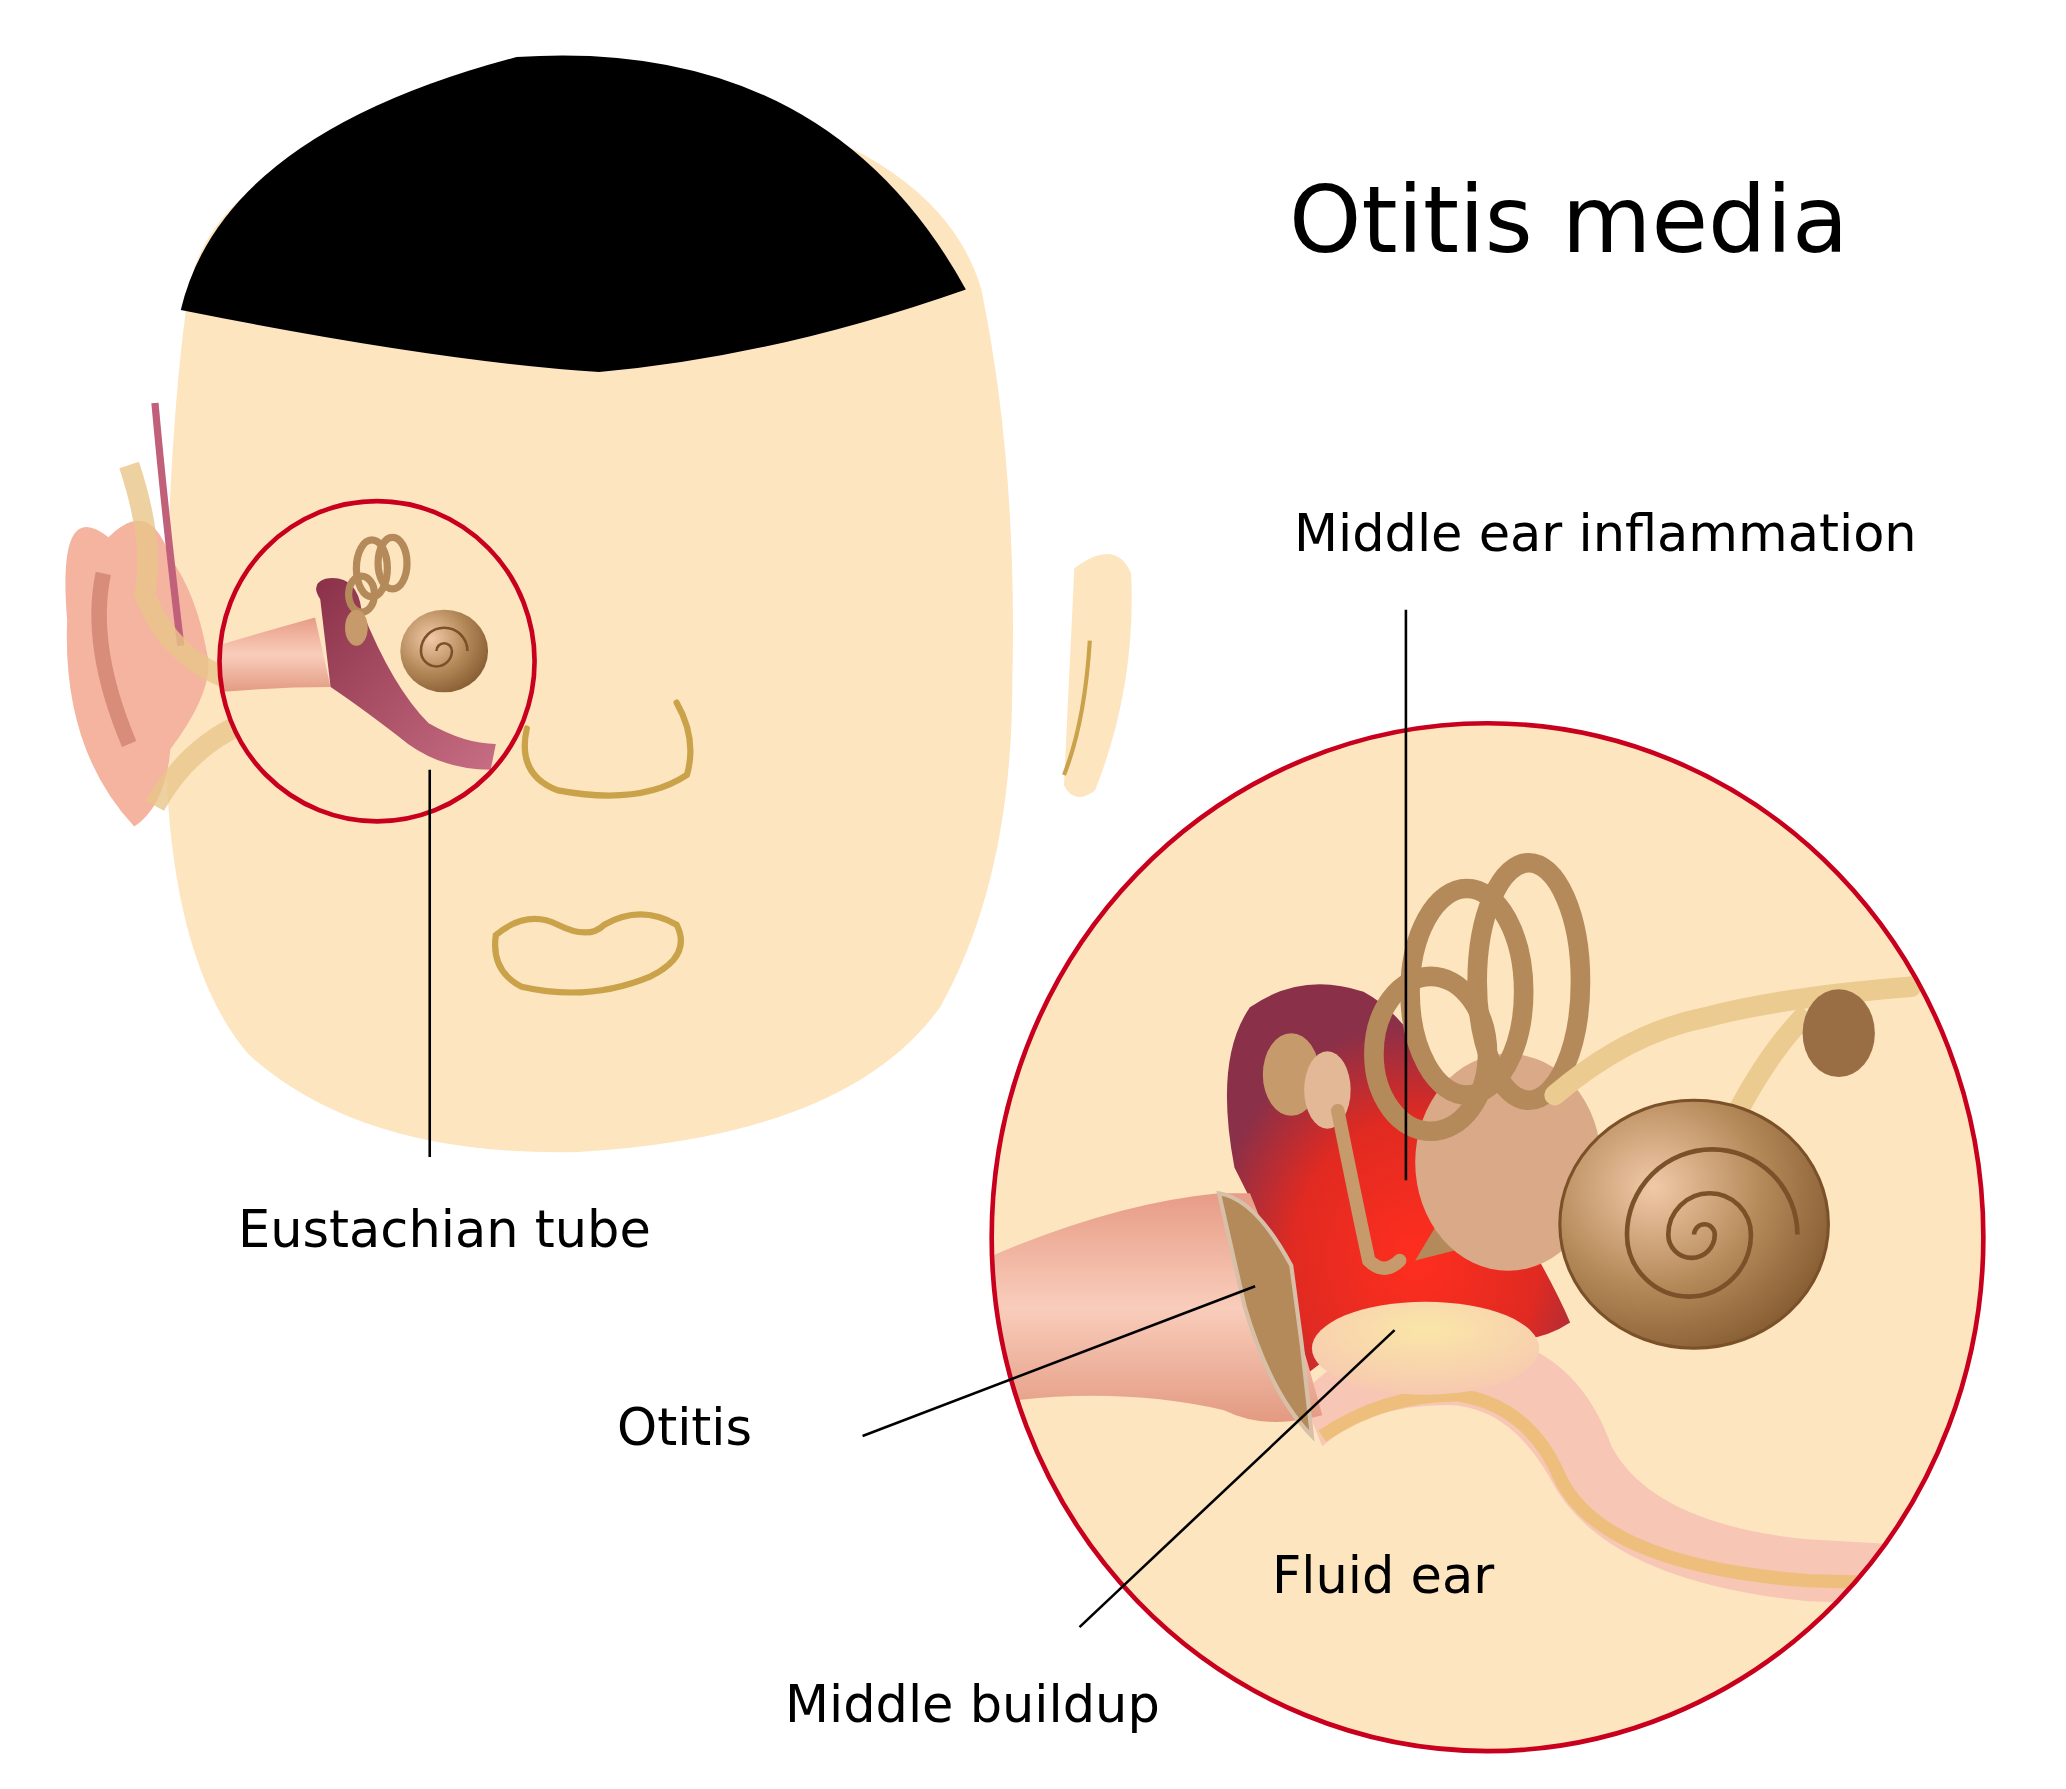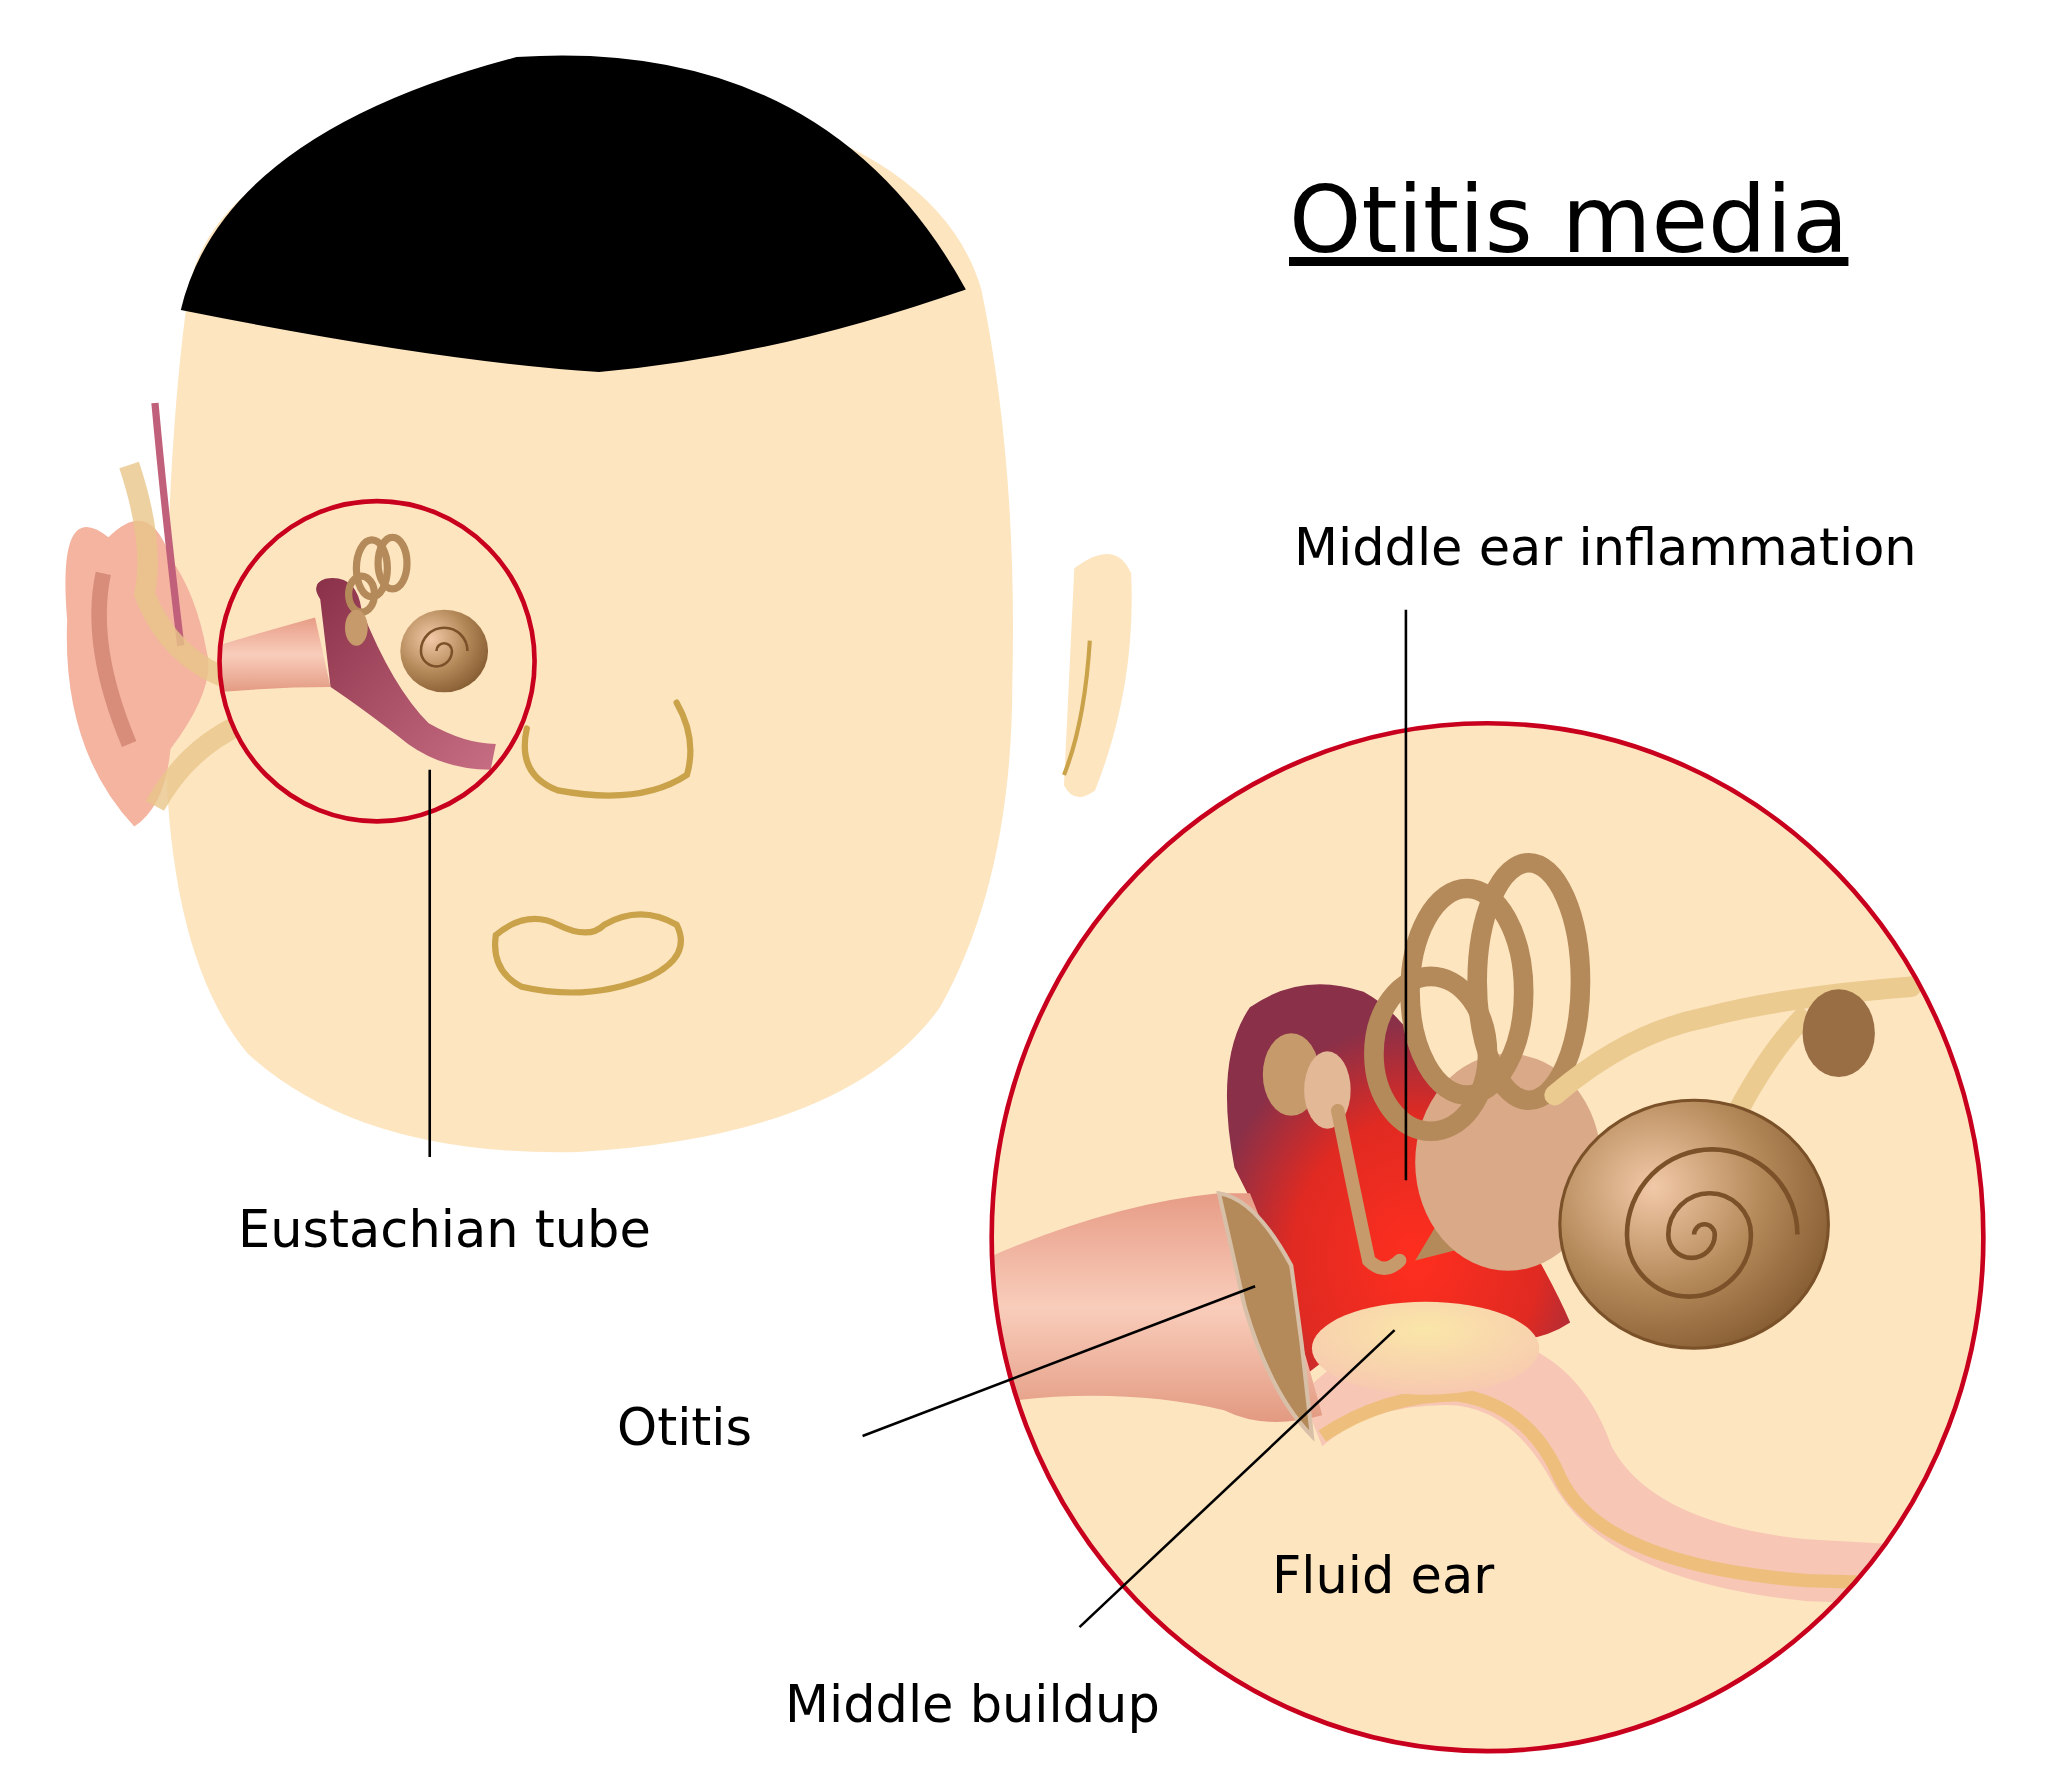--- a/index.html
+++ b/index.html
@@ -131,19 +131,19 @@
     </g>
     <ellipse cx="2880" cy="2395" rx="960" ry="995" fill="none" stroke="#C8001E" stroke-width="9"></ellipse>
   </g>
 
   <line x1="832" y1="1490" x2="832" y2="2240" stroke="#000" stroke-width="5"></line>
   <line x1="2722" y1="1180" x2="2722" y2="2285" stroke="#000" stroke-width="5"></line>
   <line x1="1670" y1="2780" x2="2430" y2="2490" stroke="#000" stroke-width="5"></line>
   <line x1="2090" y1="3150" x2="2700" y2="2575" stroke="#000" stroke-width="5"></line>
 </svg>
 
-<div class="label title" style="left:1289px; top:175px;text-decoration:underline;">Otitis media</div>
-<div class="label lbl" style="left:1294px; top:522px;text-align:right;">Middle ear inflammation</div>
+<div class="label title" style="left:1289px; top:175px;">Otitis media</div>
+<div class="label lbl" style="left:1294px; top:508px;text-align:right;">Middle ear inflammation</div>
 <div class="label lbl" style="left:238px; top:1204px;text-align:center;">Eustachian tube</div>
 <div class="label lbl" style="left:617px; top:1402px;">Otitis</div>
 <div class="label lbl" style="left:1272px; top:1550px;">Fluid ear</div>
 <div class="label lbl" style="left:785px; top:1679px;">Middle buildup</div>
 
 
 </body></html>

